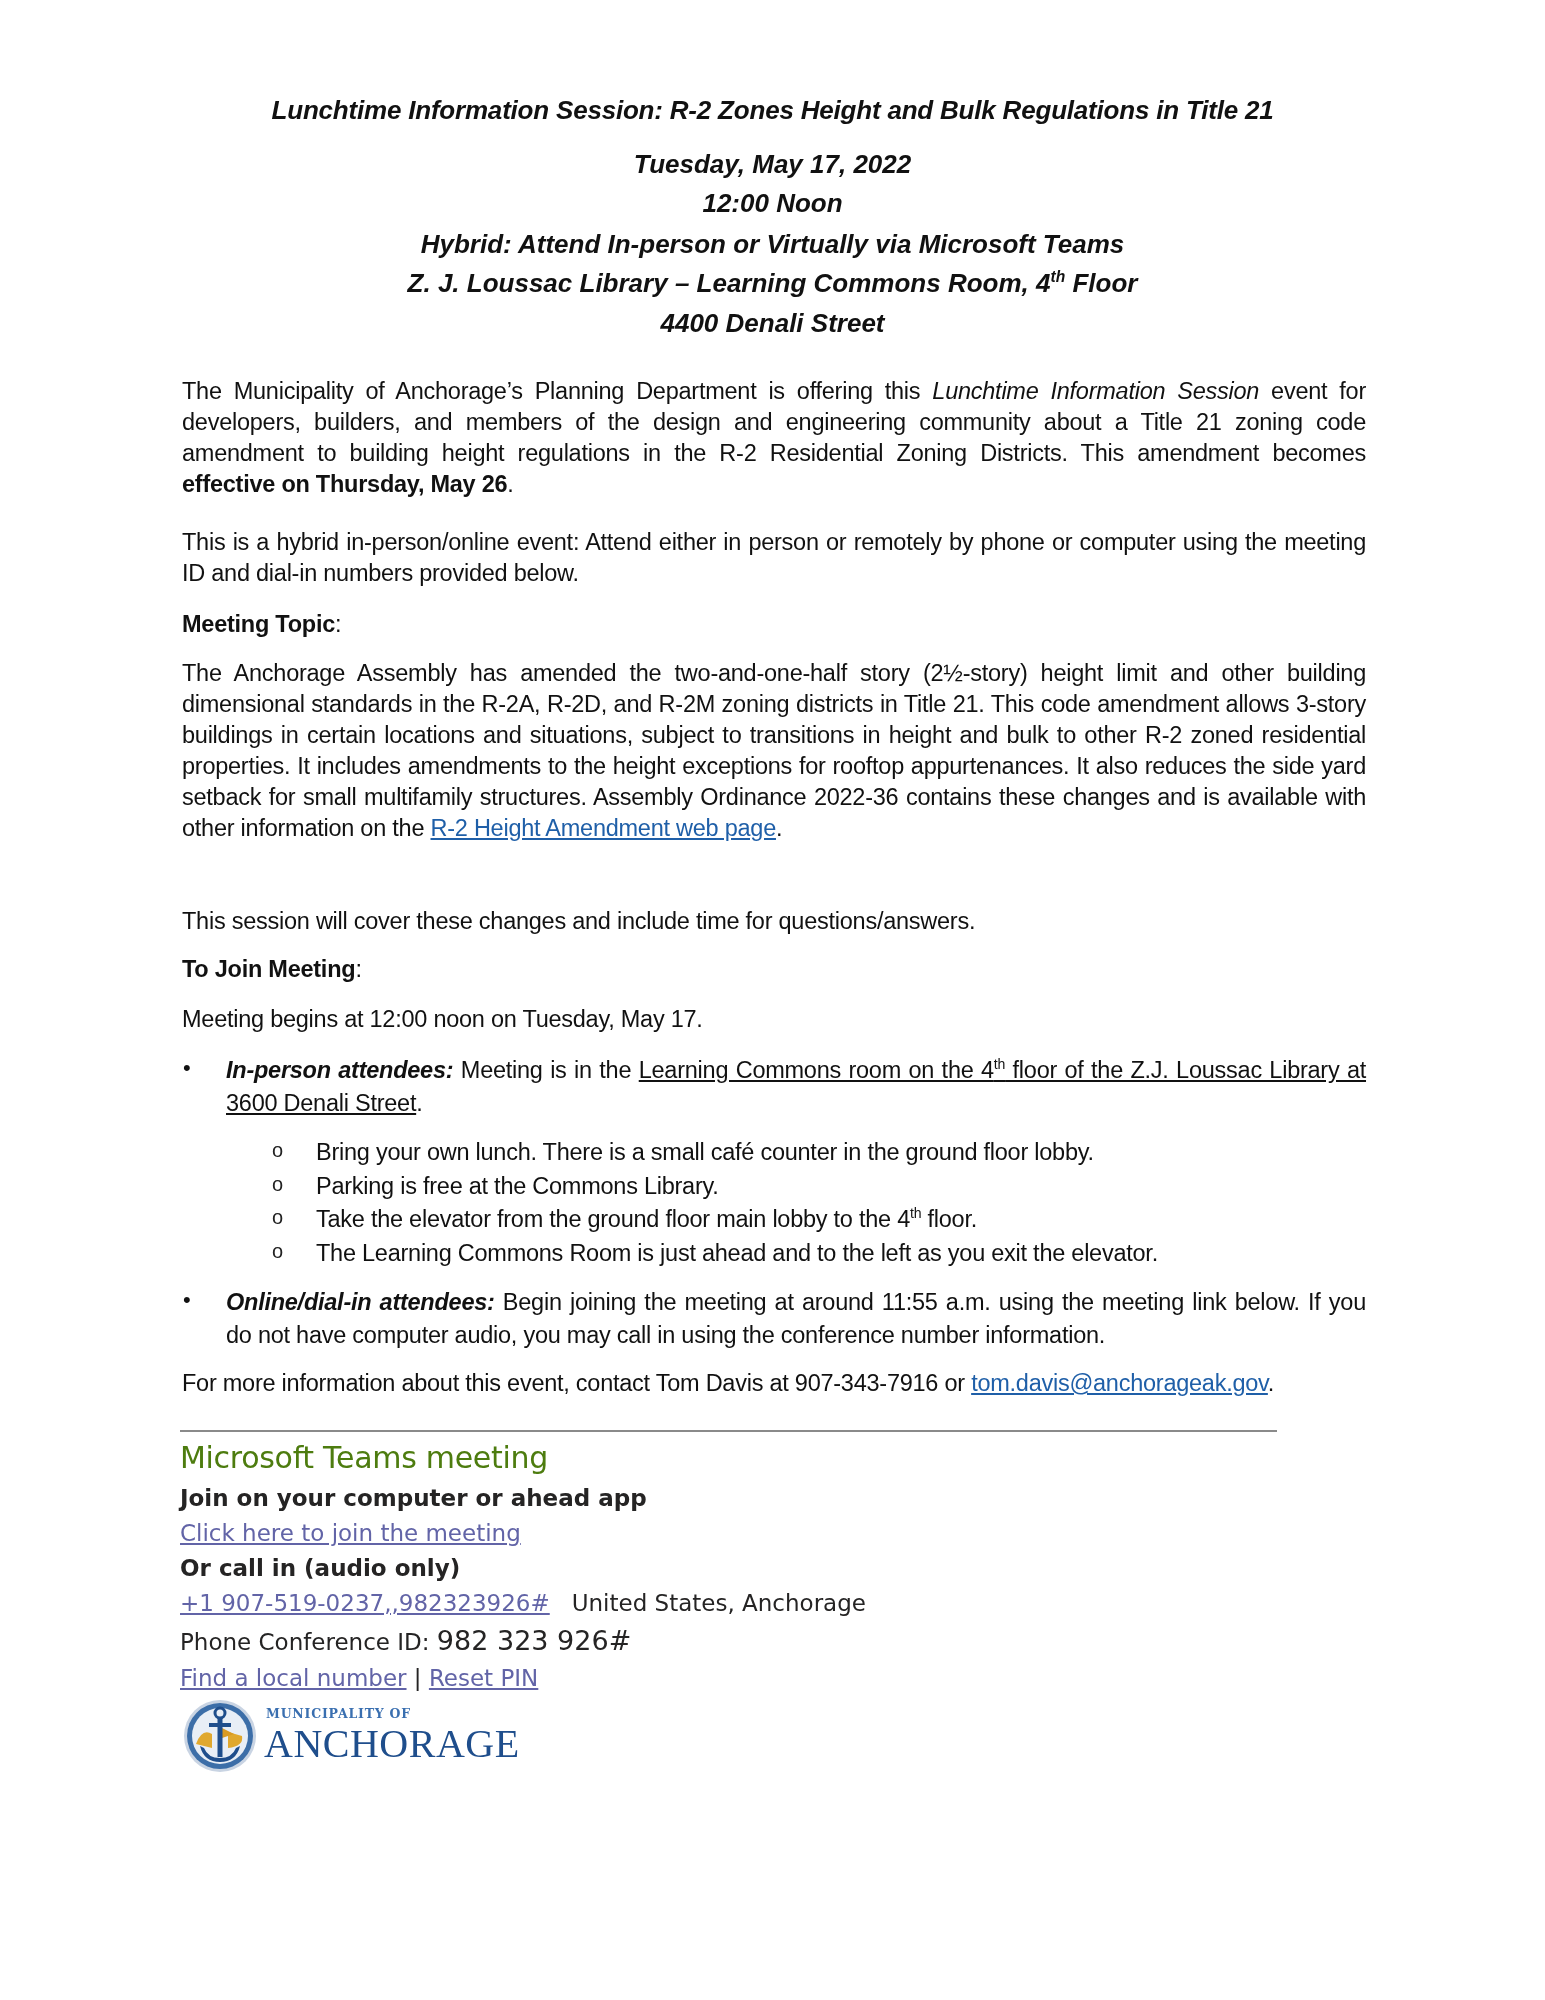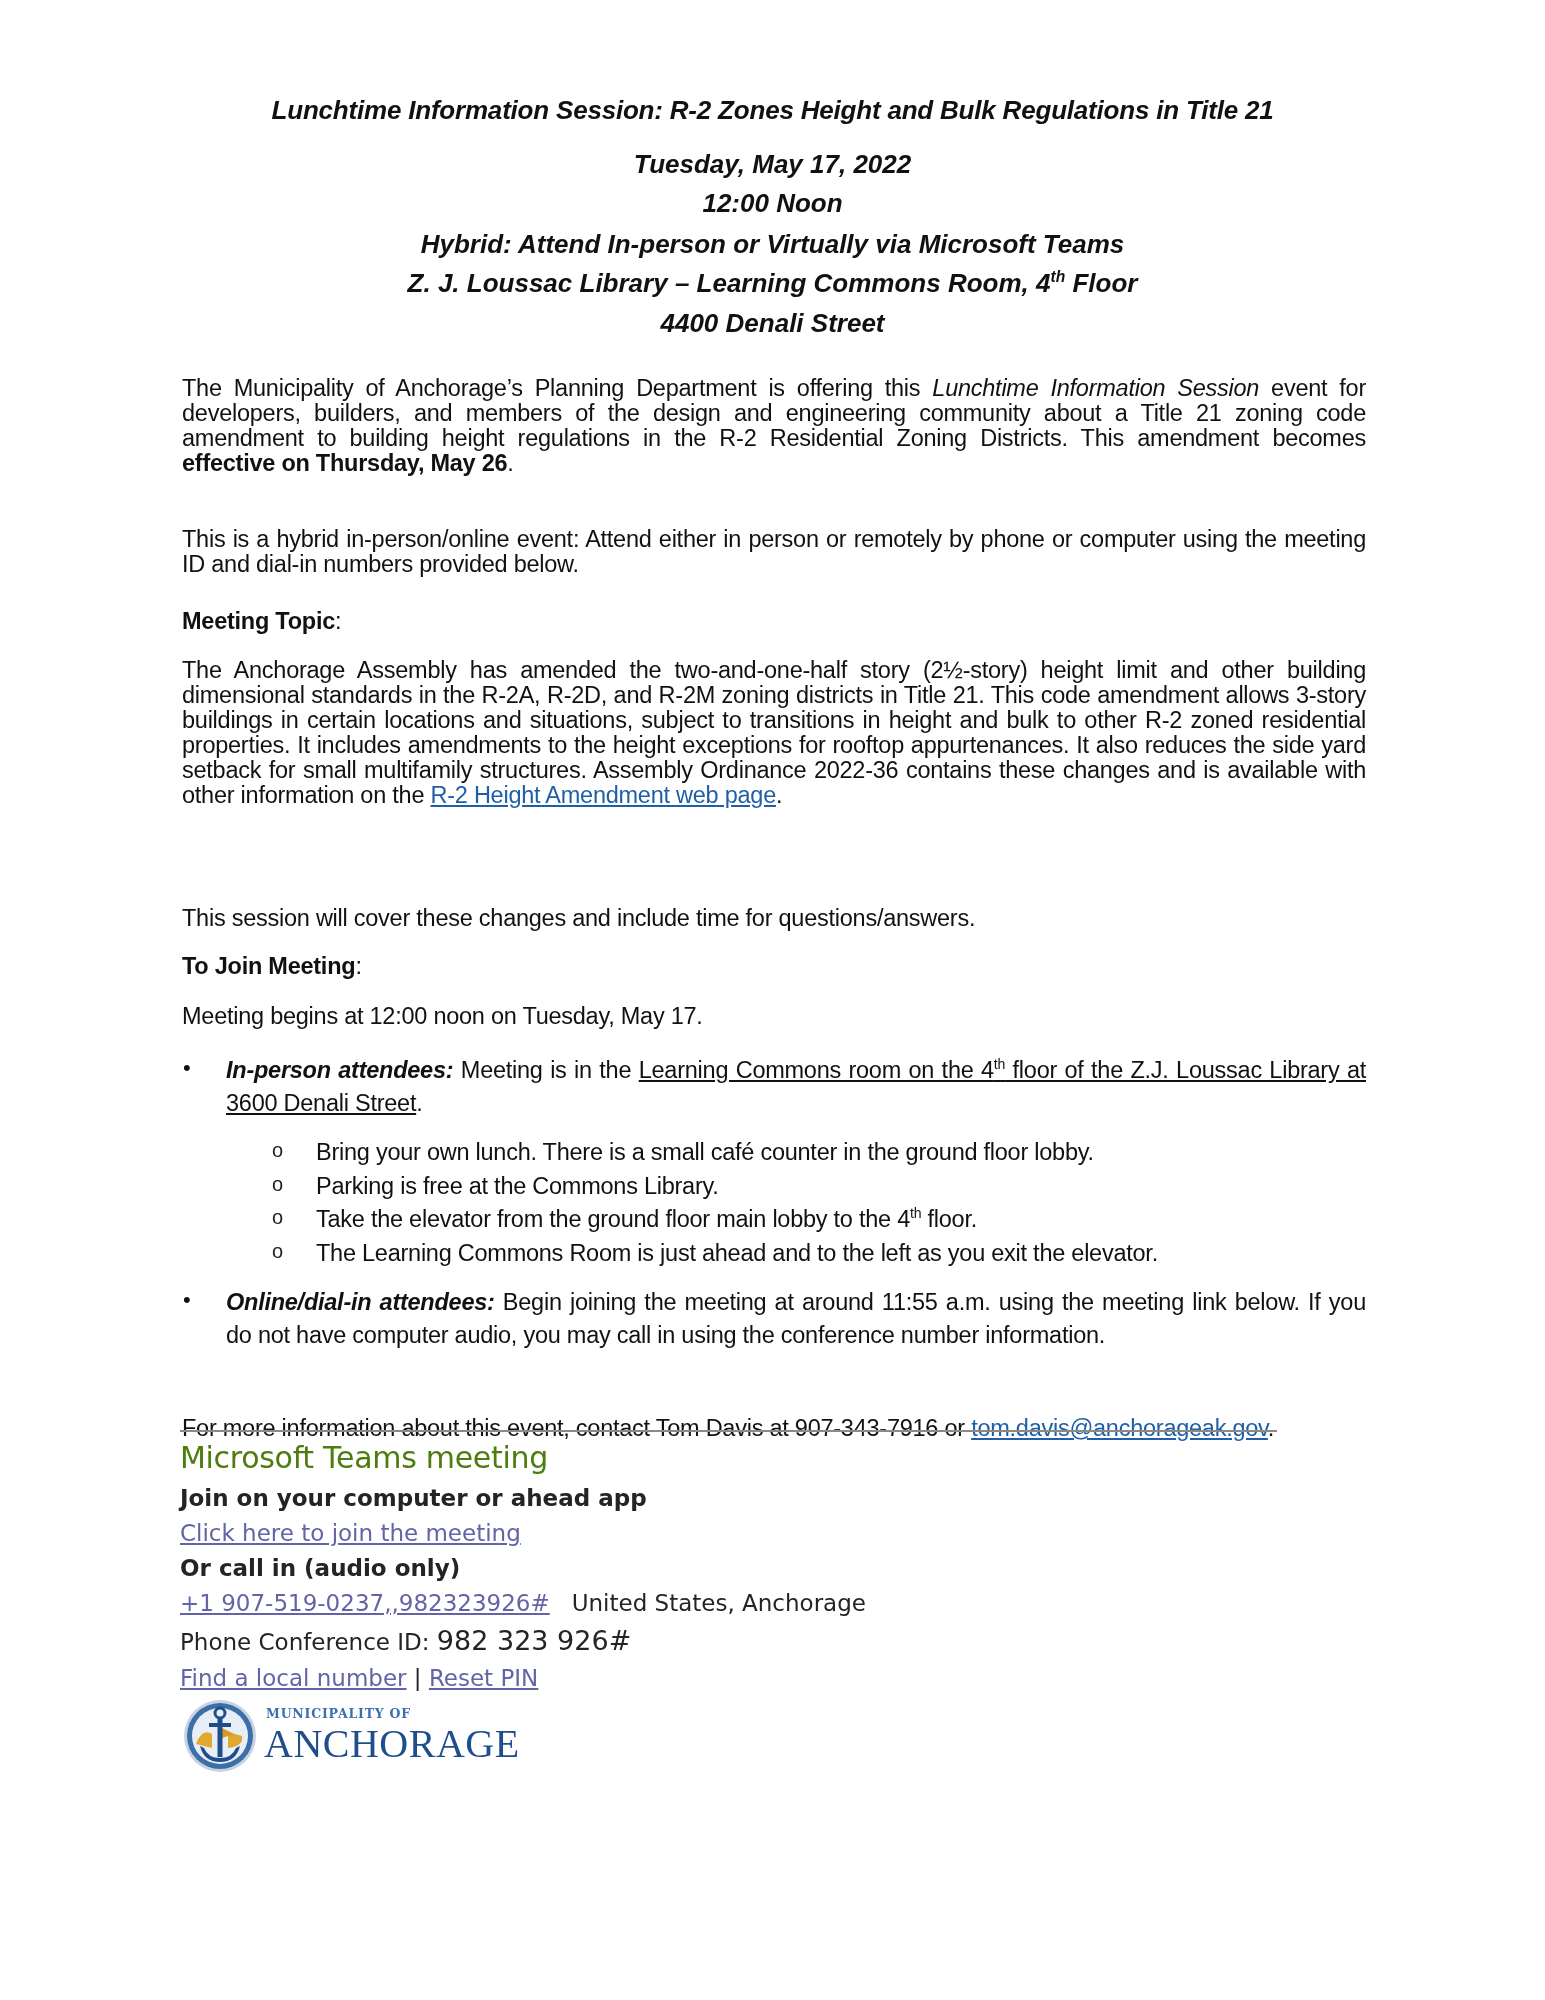--- a/index.html
+++ b/index.html
@@ -2,21 +2,21 @@
 <html><head>
 <meta charset="utf-8">
 <style>
   html, body { margin: 0; padding: 0; background: #ffffff; }
   body { width: 1545px; height: 2000px; position: relative; overflow: hidden;
          font-family: "Liberation Sans", sans-serif; color: #111; }
   .page { position: absolute; left: 0; top: 0; width: 1545px; height: 2000px; }
   .ab { position: absolute; }
   .center { left: 180px; width: 1185px; text-align: center; font-weight: bold; font-size: 26px; line-height: 32px; font-style: italic; }
   .title { font-size: 26px; letter-spacing: -0.2px; }
-  .body { left: 182px; width: 1184px; font-size: 23.5px; line-height: 25px; text-align: justify; letter-spacing: -0.25px; }
+  .body { left: 182px; width: 1184px; font-size: 23.5px; line-height: 31px; text-align: justify; letter-spacing: -0.25px; }
   .body p { margin: 0; }
   .lbl { font-weight: bold; }
   a.doclink { color: #1F5FA8; text-decoration: underline; }
   .ul { text-decoration: underline; }
   .bullet-dot { position: absolute; left: 183px; font-size: 22px; }
   .bul-text { left: 226px; width: 1140px; font-size: 23.5px; line-height: 33.3px; text-align: justify; letter-spacing: -0.25px; }
   .sub-o { position: absolute; left: 272px; font-size: 20px; color: #222; }
   .sub-text { left: 316px; font-size: 23.5px; line-height: 33px; letter-spacing: -0.25px; }
   sup { font-size: 60%; line-height: 0; }
   .hr { left: 180px; width: 1097px; top: 1430px; height: 0; border-top: 2px solid #8a8a8a; }
@@ -71,21 +71,21 @@
   <span class="sub-o" style="top:1206px;">o</span>
   <div class="ab sub-text" style="top:1203px;"><span>Take the elevator from the ground floor main lobby to the 4</span><sup>th</sup><span> floor.</span></div>
   <span class="sub-o" style="top:1240px;">o</span>
   <div class="ab sub-text" style="top:1237px;">The Learning Commons Room is just ahead and to the left as you exit the elevator.</div>
 
   <span class="bullet-dot" style="top:1287px;">•</span>
   <div class="ab bul-text" style="top:1286px;">
     <b><i>Online/dial-in attendees:</i></b><span>  Begin joining the meeting at around 11:55 a.m. using the meeting link below. If you do not have computer audio, you may call in using the conference number information.</span>
   </div>
 
-  <div class="ab body" style="top:1368px; text-align:left; width:1260px;margin-top:48px;"><span>For more information about this event, contact Tom Davis at 907-343-7916 or </span><a class="doclink" href="#">tom.davis@anchorageak.gov</a><span>.</span></div>
+  <div class="ab body" style="top:1368px; text-align:left; width:1260px;"><span>For more information about this event, contact Tom Davis at 907-343-7916 or </span><a class="doclink" href="#">tom.davis@anchorageak.gov</a><span>.</span></div>
 
   <div class="ab hr"></div>
 
   <div class="ab teams teams-title" style="top:1440px;">Microsoft Teams meeting</div>
   <div class="ab teams teams-bold" style="top:1485px;">Join on your computer or ahead app</div>
   <a class="ab teams teams-link" href="#" style="top:1520px;">Click here to join the meeting</a>
   <div class="ab teams teams-bold" style="top:1555px;">Or call in (audio only)</div>
   <div class="ab teams" style="top:1590px; white-space:pre;"><a class="teams-link" href="#">+1 907-519-0237,,982323926#</a><span class="teams-text">   United States, Anchorage</span></div>
   <div class="ab teams" style="top:1625px;"><span class="teams-text">Phone Conference ID: </span><span class="teams-big">982 323 926#</span></div>
   <div class="ab teams" style="top:1665px; white-space:pre;"><a class="teams-link" href="#">Find a local number</a><span class="teams-text"> | </span><a class="teams-link" href="#">Reset PIN</a></div>

